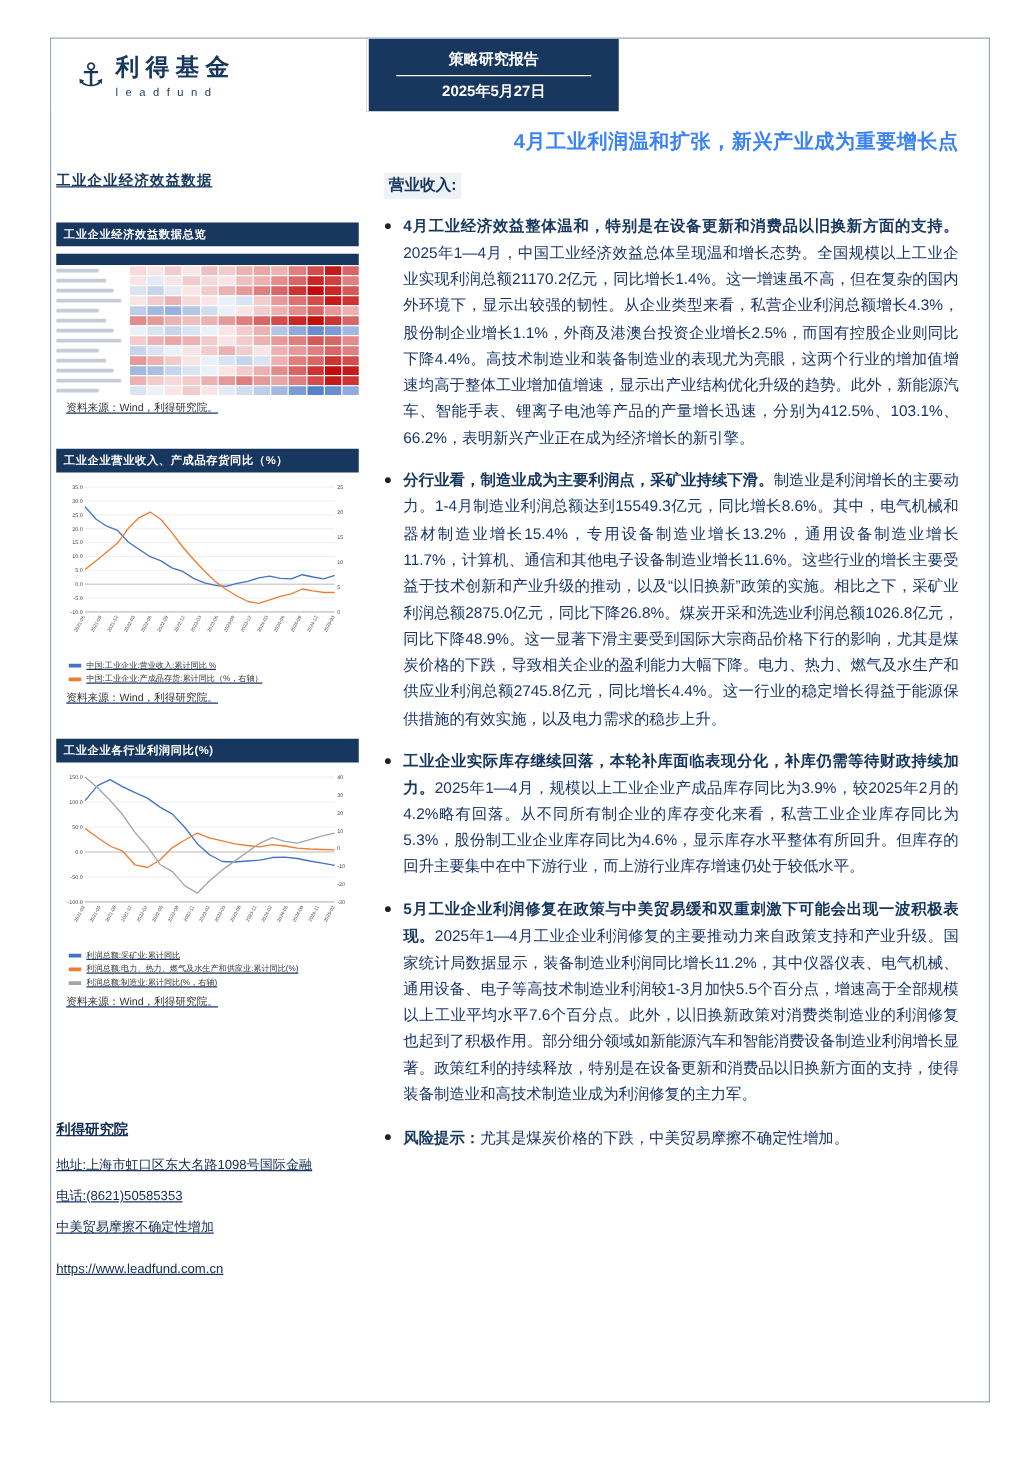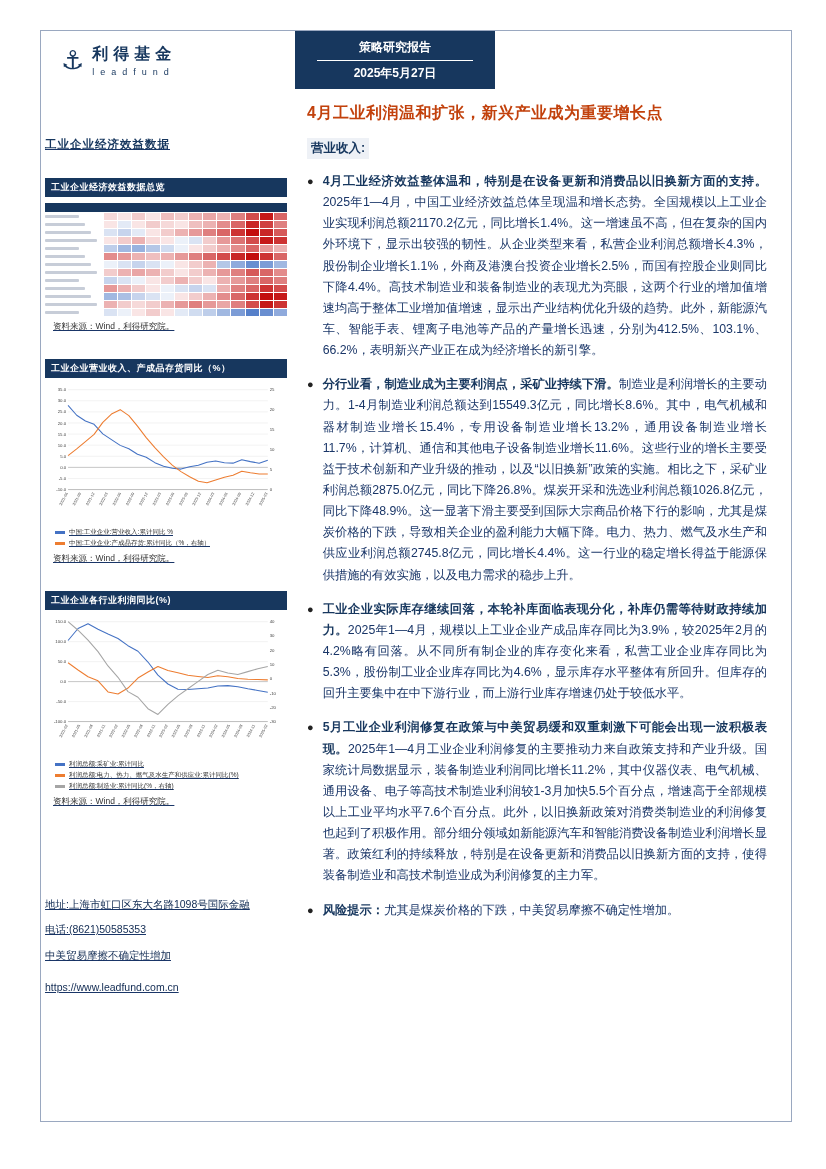--- a/index.html
+++ b/index.html
@@ -15,34 +15,34 @@
     width: 752px; height: 1092px;
     border: 1px solid #9aa8c0;
     background: #fff;
     overflow: hidden;
   }
   
   .hdr { display: flex; height: 58px; }
   .hdr-logo { width: 252px; background: #fff; display:flex; align-items:center; padding-left: 20px; gap: 8px; }
   .anchor { font-size: 26px; color: #17375E; line-height: 1; }
   .brandstack { display:flex; flex-direction:column; }
-  .brand-cn { font-size: 16px; font-weight: 700; color:#17375E; letter-spacing: 5px; font-family:"Liberation Serif","DejaVu Serif",serif; }
+  .brand-cn { font-size: 19px; font-weight: 700; color:#17375E; letter-spacing: 5px; font-family:"Liberation Serif","DejaVu Serif",serif; }
   .brand-en { font-size: 9px; letter-spacing: 6px; color:#17375E; margin-top:2px; }
   .hdr-center { flex:1; background:#17375E; color:#fff; display:flex; flex-direction:column; justify-content:center; text-align:center; padding: 4px 8px; }
   .hdr-right { width: 202px; background:#17375E; color:#fff; border-left:2px solid #ffffff; display:flex; flex-direction:column; justify-content:center; text-align:center; padding:4px 8px; }
   .hdr-line1 { font-size: 12px; font-weight: 700; color:#FFC000; }
   .hdr-rule { border-top: 1px solid #ffffff; margin: 4px 14px; }
   .hdr-line2 { font-size: 12px; font-weight: 700; color:#ffffff; }
   .hdr-right .hdr-line1 { color:#ffffff; }
   
   .cols { display:flex; }
   .left-col { width: 252px; padding: 0 6px 0 4px; flex-shrink:0;text-decoration:underline; }
   .right-col { flex: 1; padding: 8px 24px 0 14px; }
   
-  .title { font-size: 16px; font-weight: 700; color:#c2410c; text-align:left; margin-top: 6px; letter-spacing: 0.5px; }
+  .title { font-size: 16px; font-weight: 700; color:#3b82f6; text-align:right; margin-top: 6px; letter-spacing: 0.5px; }
   .subtitle { font-size: 12.5px; font-weight: 700; color:#17375E; text-align: right; margin-top: 18px; }
   .core { display:inline-block; font-size: 12.5px; font-weight: 700; color:#17375E; background:#eef1f6; padding:2px 4px; margin-top: 14px; }
   
   .bullets { margin-top: 12px; }
   .bullet { display:flex; gap: 9px; margin-bottom: 13px; }
   .bullet .dot { font-size: 11px; color:#222; line-height: 1.9; flex-shrink:0; }
   .bullet p { font-size: 12.3px; line-height: 1.72; text-align: justify; color:#1a3668; }
   .bullet p .lead { font-weight: 700; color:#17375E; }
   
   .left-label { margin-top: 48px; font-size: 11.5px; font-weight:700; color:#17375E; letter-spacing:1px; }
@@ -460,20 +460,21 @@
               <div class="legend-item">
                 <span class="legend-swatch" style="background: rgb(165, 165, 165);"></span>
                 <span class="legend-text">利润总额:制造业:累计同比(%，右轴)</span>
               </div>
             </div>
           <div class="src">资料来源：Wind，利得研究院。</div>
         </div>
       </div>
 
       <div class="contact">
+        <div class="c-name">利得研究院</div>
         <div>地址:上海市虹口区东大名路1098号国际金融</div>
         <div>电话:(8621)50585353</div>
         <div>中美贸易摩擦不确定性增加</div>
         <div class="c-url">https://www.leadfund.com.cn</div>
       </div>
     </div>
 
     <div class="right-col">
       <div class="title">4月工业利润温和扩张，新兴产业成为重要增长点</div>
       <div><span class="core">营业收入:</span></div>

